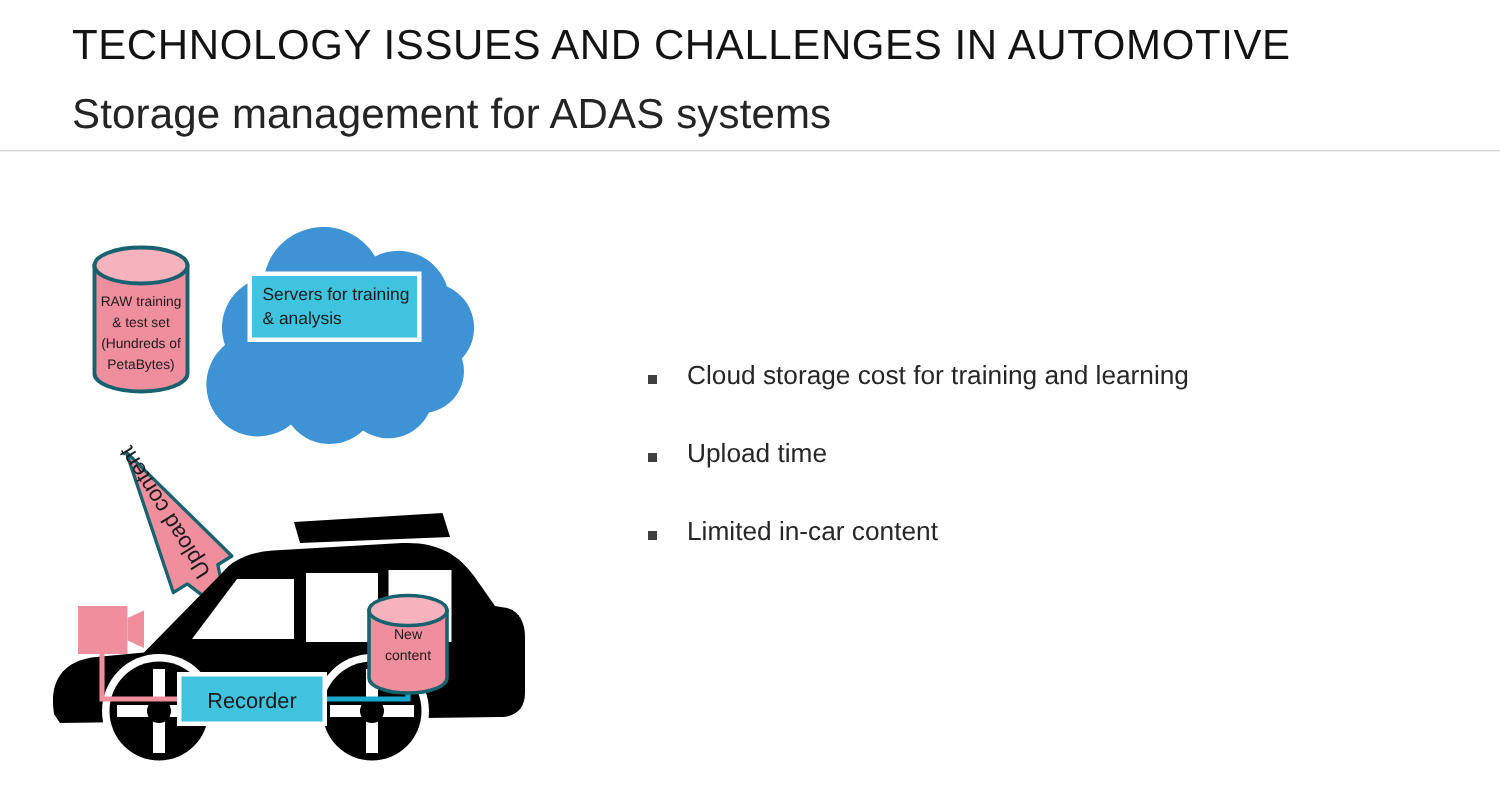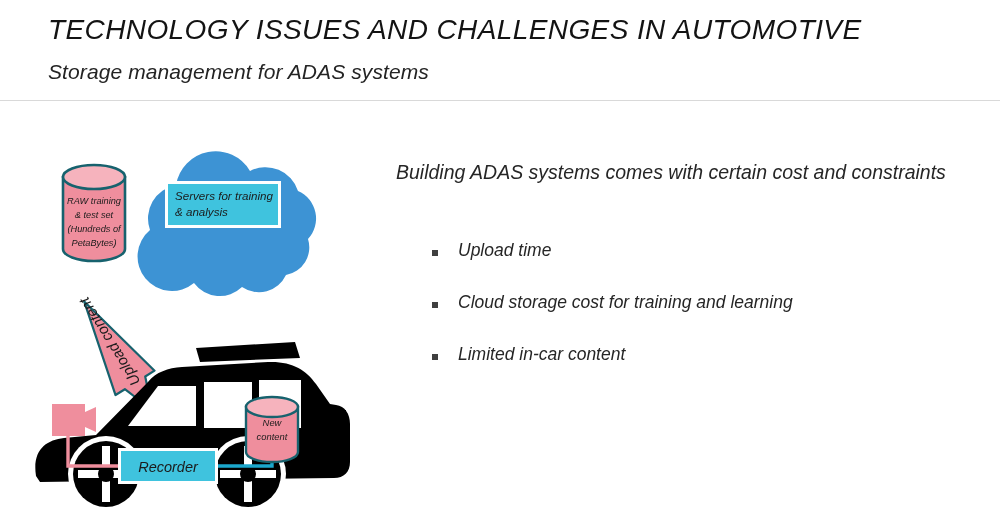--- a/index.html
+++ b/index.html
@@ -4,32 +4,32 @@
 <style>
   html,body{margin:0;padding:0;}
   body{
     width:1000px;height:526px;
     background:#ffffff;
     font-family:"Liberation Sans", sans-serif;
     color:#1a1a1a;
     overflow:hidden;
     position:relative;
   }
-  .slide{position:relative;width:1000px;height:436px;font-style:italic;}
+  .slide{position:relative;width:1000px;height:436px;}
 
   
   .header{position:absolute;left:0;top:0;width:1000px;height:101px;}
   .title{
     position:absolute;left:48px;top:14px;
     font-size:28px;font-weight:300;letter-spacing:.4px;
     color:#131313;white-space:nowrap;
   }
   .subtitle{
     position:absolute;left:48px;top:60px;
-    font-size:21px;font-weight:400;letter-spacing:.1px;
+    font-size:28px;font-weight:400;letter-spacing:.1px;
     color:#242424;white-space:nowrap;
   }
   .hrule{
     position:absolute;left:0;top:100px;width:1000px;height:1px;
     background:#d9d9d9;
   }
 
   
   .lead{
     position:absolute;left:396px;top:161px;
@@ -61,30 +61,29 @@
 <body>
 
 <div class="slide">
 
   <div class="header">
     <div class="title">TECHNOLOGY ISSUES AND CHALLENGES IN AUTOMOTIVE</div>
     <div class="subtitle">Storage management for ADAS systems</div>
     <div class="hrule"></div>
   </div>
 
-  <div class="lead">Building ADAS systems comes with certain cost and constraints</div>
 
   <div class="bullets">
     <div class="bullet-row">
       <span class="bullet-mark"></span>
-      <span class="bullet-text">Upload time</span>
+      <span class="bullet-text">Cloud storage cost for training and learning</span>
     </div>
     <div class="bullet-row">
       <span class="bullet-mark"></span>
-      <span class="bullet-text">Cloud storage cost for training and learning</span>
+      <span class="bullet-text">Upload time</span>
     </div>
     <div class="bullet-row">
       <span class="bullet-mark"></span>
       <span class="bullet-text">Limited in-car content</span>
     </div>
   </div>
 
   <div class="diagram">
     <svg width="380" height="416" viewBox="0 0 380 416" xmlns="http://www.w3.org/2000/svg">
 

